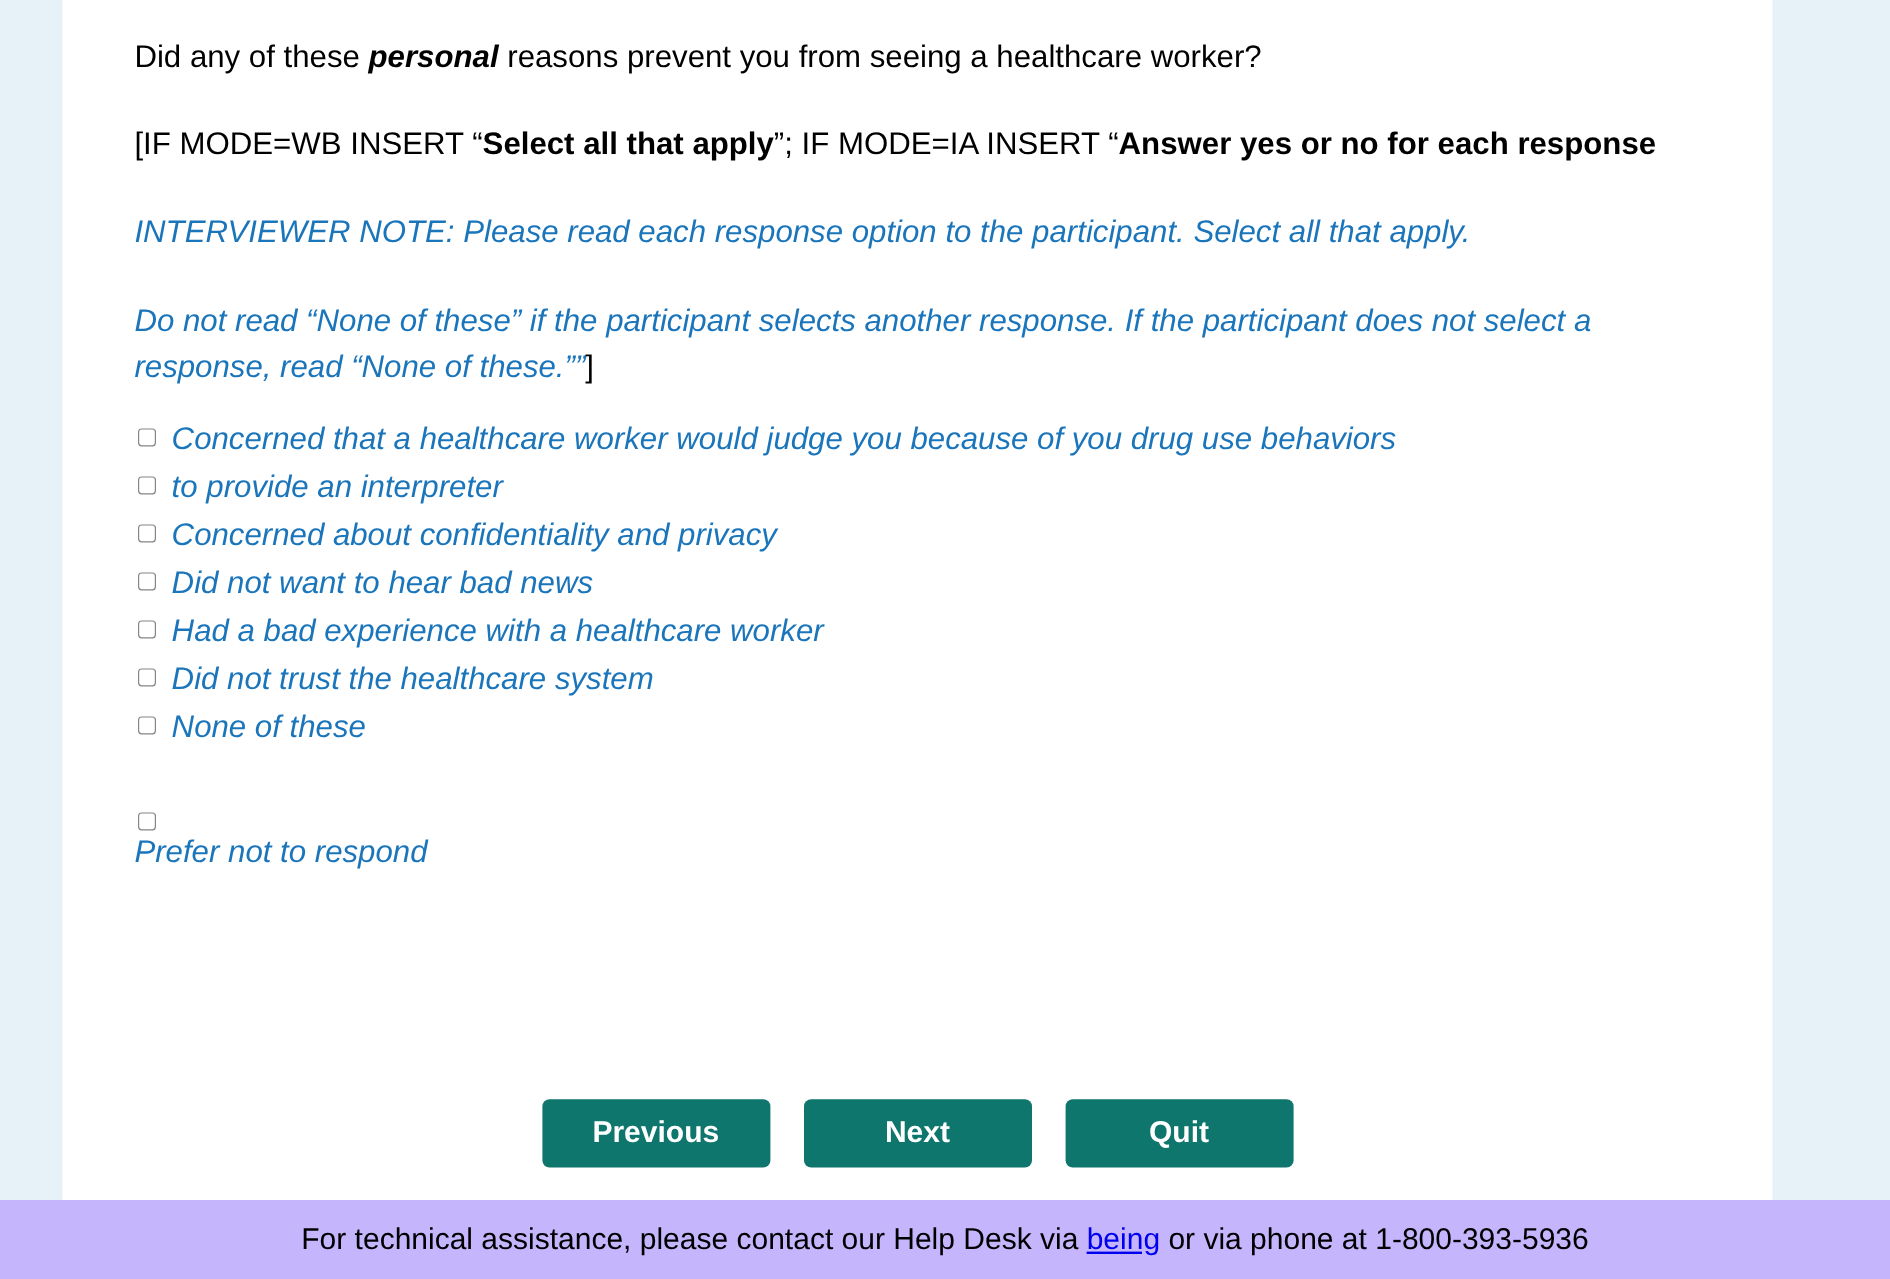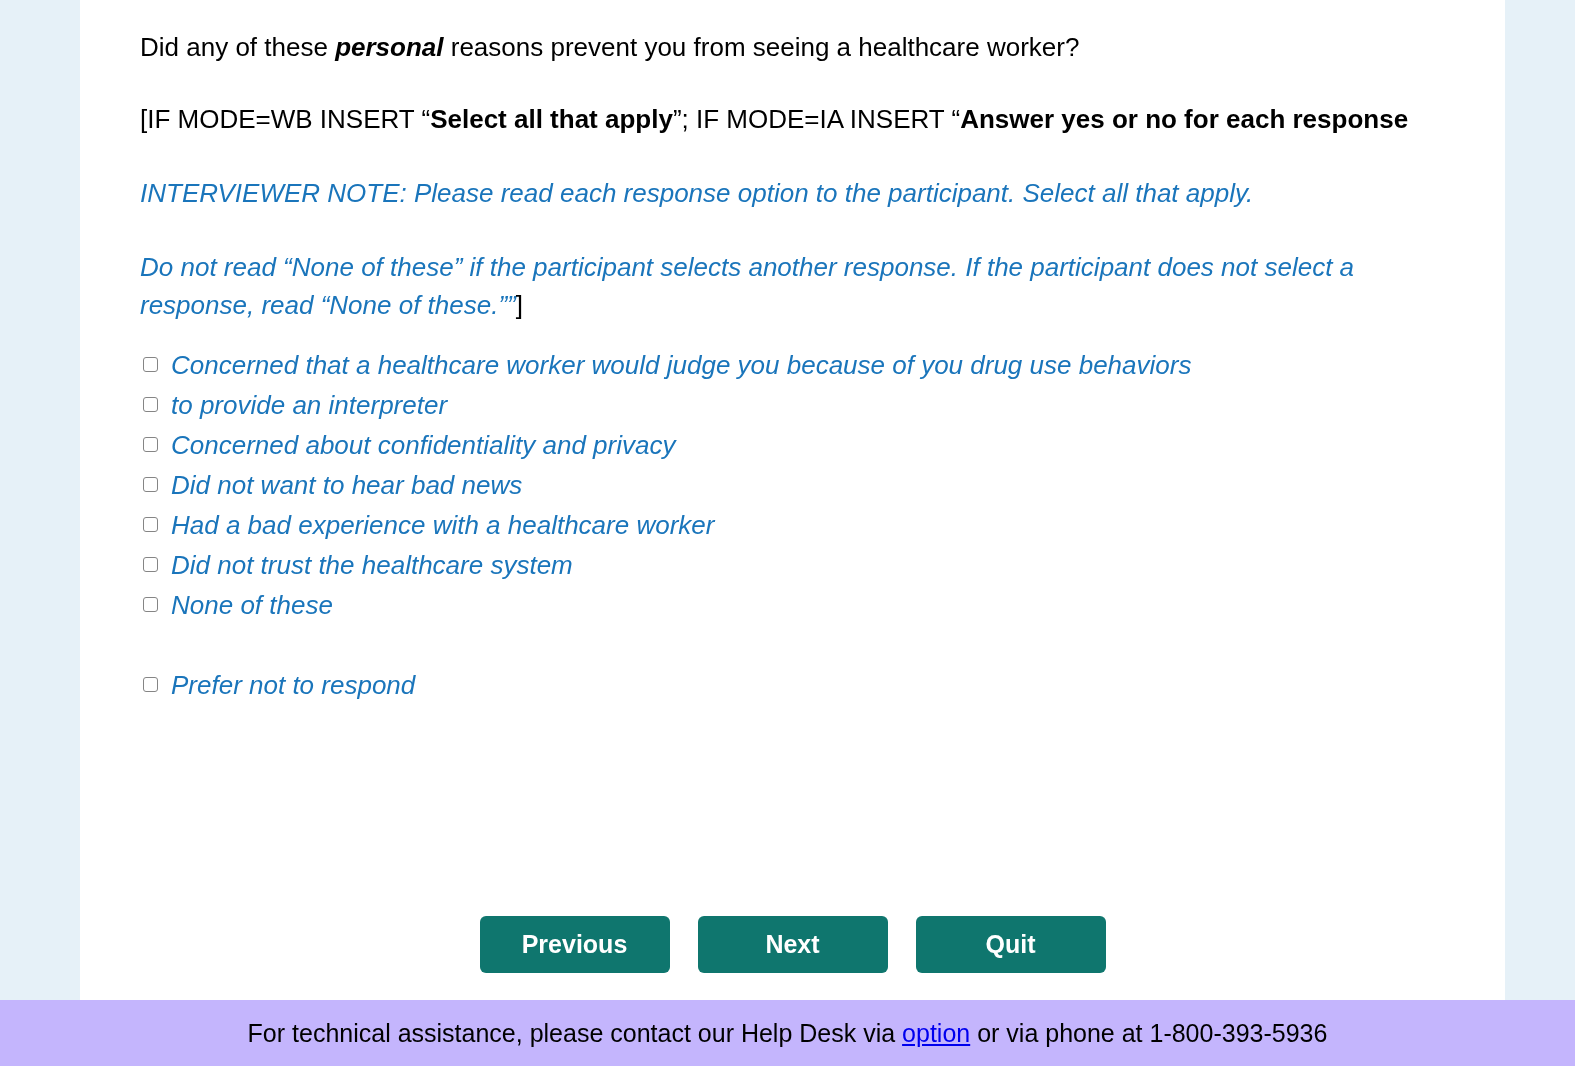--- a/index.html
+++ b/index.html
@@ -10,21 +10,21 @@
   }
   .page {
     position: relative;
     width: 1575px;
     height: 1066px;
     background: #e6f1f8;
     overflow: hidden;
   }
   .card {
     position: absolute;
-    left: 80px;
+    left: 52px;
     top: 0;
     width: 1425px;
     height: 1000px;
     background: #ffffff;
     padding: 0 60px;
   }
   .question {
     margin-top: 28px;
     font-size: 26px;
     line-height: 38px;
@@ -49,21 +49,21 @@
     color: #000000;
     font-style: normal;
   }
   .options-list { margin-top: 24px; }
   .option-row {
     display: flex;
     align-items: flex-start;
     margin-bottom: 6px;
     line-height: 34px;
   }
-  .option-row.gap-before { margin-top: 46px; }
+  .option-row.gap-before { margin-top: 46px; flex-direction: column; }
   .checkbox {
     flex: 0 0 auto;
     width: 15px;
     height: 15px;
     margin: 9px 13px 0 3px;
     border: 1px solid #858585;
     border-radius: 3px;
     background: #ffffff;
     cursor: pointer;
   }
@@ -187,14 +187,14 @@
       </div>
     </div>
 
     <div class="button-bar">
       <button class="nav-button">Previous</button>
       <button class="nav-button">Next</button>
       <button class="nav-button">Quit</button>
     </div>
   </div>
 
-  <div class="footer"><span>For technical assistance, please contact our Help Desk via </span><a>option</a><span> or via phone at 1-800-393-5936</span></div>
+  <div class="footer"><span>For technical assistance, please contact our Help Desk via </span><a>being</a><span> or via phone at 1-800-393-5936</span></div>
 </div>
 
 </body></html>

